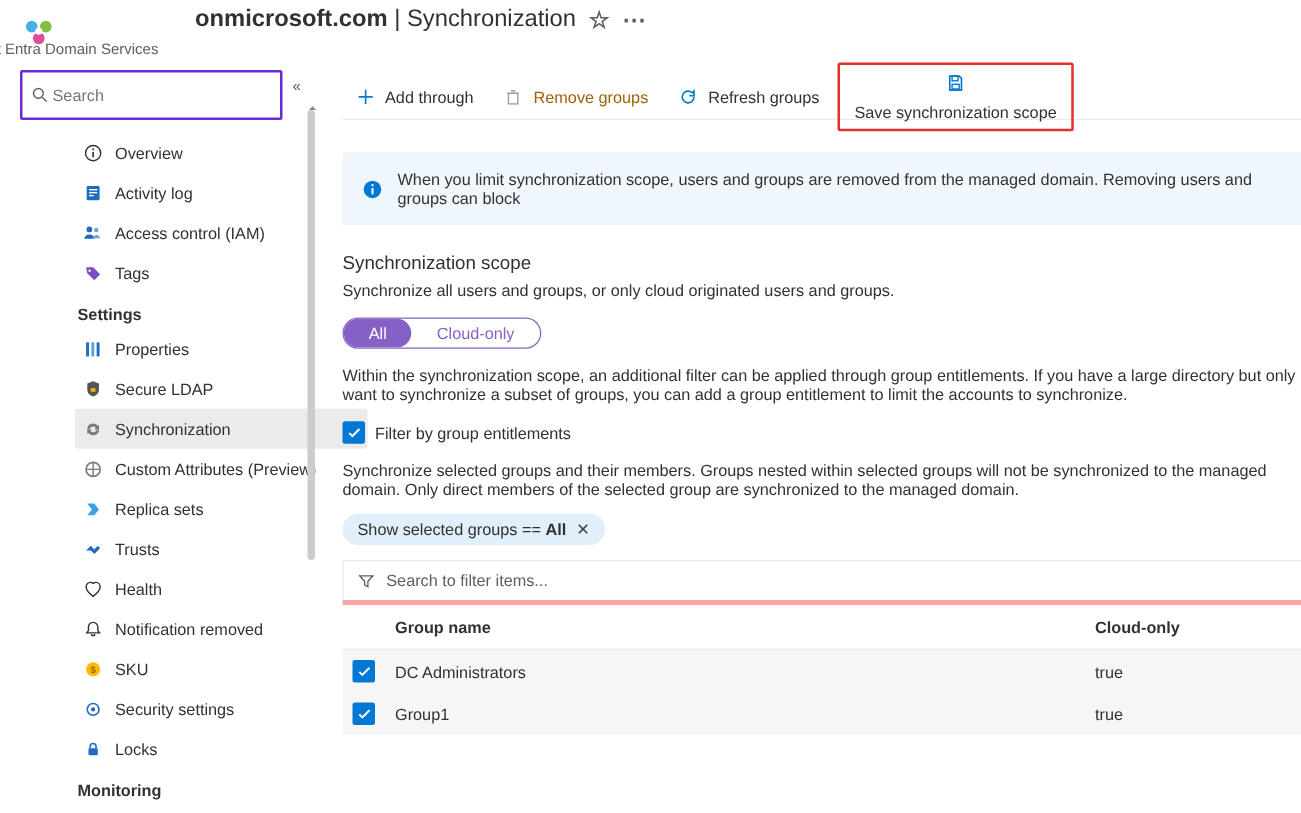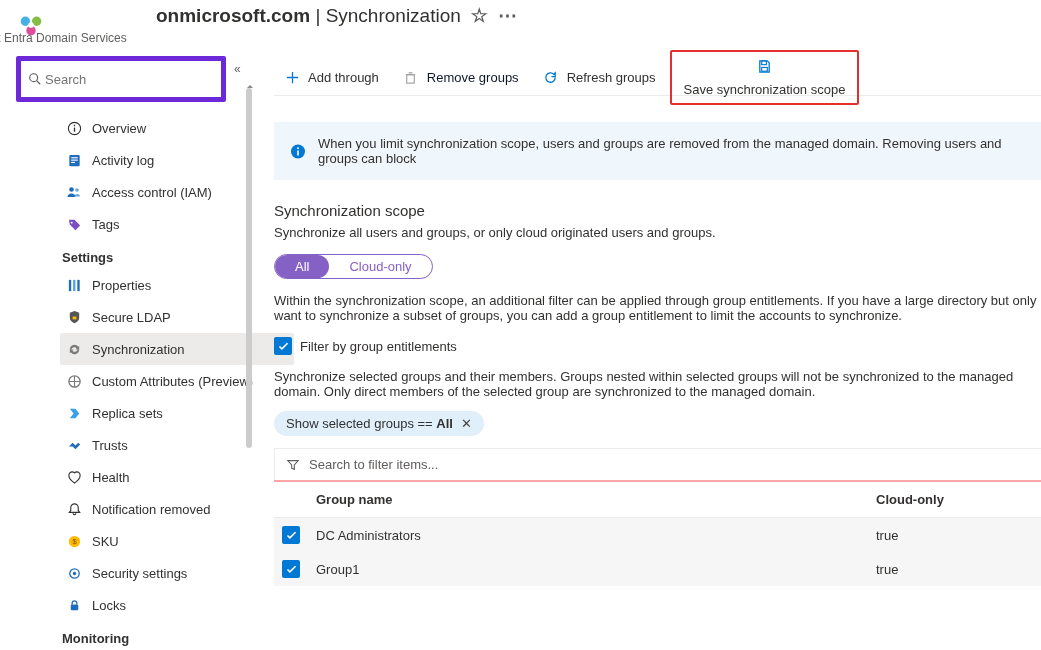--- a/index.html
+++ b/index.html
@@ -10,51 +10,51 @@
   .hdr { display:flex; align-items:flex-start; padding:4px 0 0 16px; height:48px; }
   .hdr-logo { width:30px; height:30px; margin-top:6px; }
   .hdr-txt { margin-left:10px; margin-top:2px; }
   .hdr-title { font-size:19px; font-weight:600; display:flex; align-items:center; gap:10px; margin-left:100px; margin-top:-2px;}
   .hdr-title .thin { font-weight:400; }
   .hdr-sub { font-size:12px; color:#605e5c; margin-top:4px; }
 
   
   .body { display:flex; height:calc(650px - 48px); }
   .side { width:254px; flex:none; padding:8px 0 0 16px; position:relative; }
-  .search { display:flex; align-items:center; border:5px solid #6d28d9; border-radius:2px; height:28px; width:210px; padding:18px 6px; color:#605e5c; }
+  .search { display:flex; align-items:center; border:2px solid #6d28d9; border-radius:2px; height:28px; width:210px; padding:18px 6px; color:#605e5c; }
   .search input { border:none; outline:none; flex:1; font-size:13px; color:#323130; background:transparent; }
   .collapse { position:absolute; left:234px; top:14px; color:#605e5c; font-size:12px; }
   .nav { margin-top:10px; width:234px;margin-left:44px; }
   .nav-scroll { position:absolute; left:246px; top:40px; width:6px; height:360px; background:#ccc; border-radius:3px; }
   .nav-scroll::before{content:"";position:absolute;left:1px;top:-6px;border:3px solid transparent;border-bottom-color:#888;}
   .nav-item { display:flex; align-items:center; height:32px; padding-left:6px; border-radius:2px; cursor:pointer; gap:10px; }
   .nav-item.sel{ background:#edebe9;}
   .nav-head { font-weight:600; padding:10px 0 4px 2px; }
   .ic { width:16px; height:16px; flex:none; display:flex; align-items:center; justify-content:center; }
 
   
   .main { flex:1; padding:0 0 0 20px; overflow:hidden; position:relative; }
   .toolbar { display:flex; align-items:center; height:48px; border-bottom:1px solid #edebe9; gap:4px; padding-top:12px;}
   .tbtn { display:flex; align-items:center; gap:8px; padding:4px 10px; border-radius:2px; cursor:pointer; }
-  .tbtn.disabled { color:#0f172a; cursor:default;}
+  .tbtn.disabled { color:#a16207; cursor:default;}
   .tbtn.hl { border:2px solid #e3302d; padding:6px 12px;flex-direction:column; }
   .content { padding-top:26px; }
   .info { background:#eff6fc; padding:14px 16px; display:flex; align-items:center; gap:12px; margin-bottom:22px; }
   .section-title{ font-size:15px; margin-bottom:6px;}
   .muted { color:#323130; font-size:13px; }
   .toggle { display:inline-flex; border:1px solid #8661c5; border-radius:20px; margin:14px 0; overflow:hidden; }
   .toggle span{ padding:4px 20px; font-size:13px; cursor:pointer;}
   .toggle .on{ background:#8661c5; color:#fff; border-radius:20px;}
   .toggle .off{ color:#8661c5;}
   .chk { display:flex; align-items:center; gap:8px; margin:14px 0; }
   .chkbox{ width:18px; height:18px; background:#0078d4; border-radius:2px; display:flex; align-items:center; justify-content:center;}
   .pill{ display:inline-flex; align-items:center; background:#e1effa; color:#323130; padding:5px 12px; border-radius:14px; gap:8px; margin:12px 0;}
   .filterbar{ border:1px solid #edebe9; border-bottom:none; border-right:none; height:32px; display:flex; align-items:center; padding:0 10px; color:#605e5c; gap:8px;}
   table{ border-collapse:collapse; width:100%; }
-  th{ text-align:left; font-weight:600; padding:10px 8px; border-top:2px solid #fca5a5; border-bottom:1px solid #edebe9; font-size:13px;}
+  th{ text-align:left; font-weight:600; padding:10px 8px; border-top:4px solid #fca5a5; border-bottom:1px solid #edebe9; font-size:13px;}
   td{ padding:8px 8px; font-size:13px;}
   tbody tr{ background:#f6f6f6;}
   tbody tr:nth-child(even){ background:#f6f6f6;}
   .cell-chk{ width:34px;}
   .col-name{ width:560px;}
 </style>
 </head>
 <body>
 <div class="app">
 

